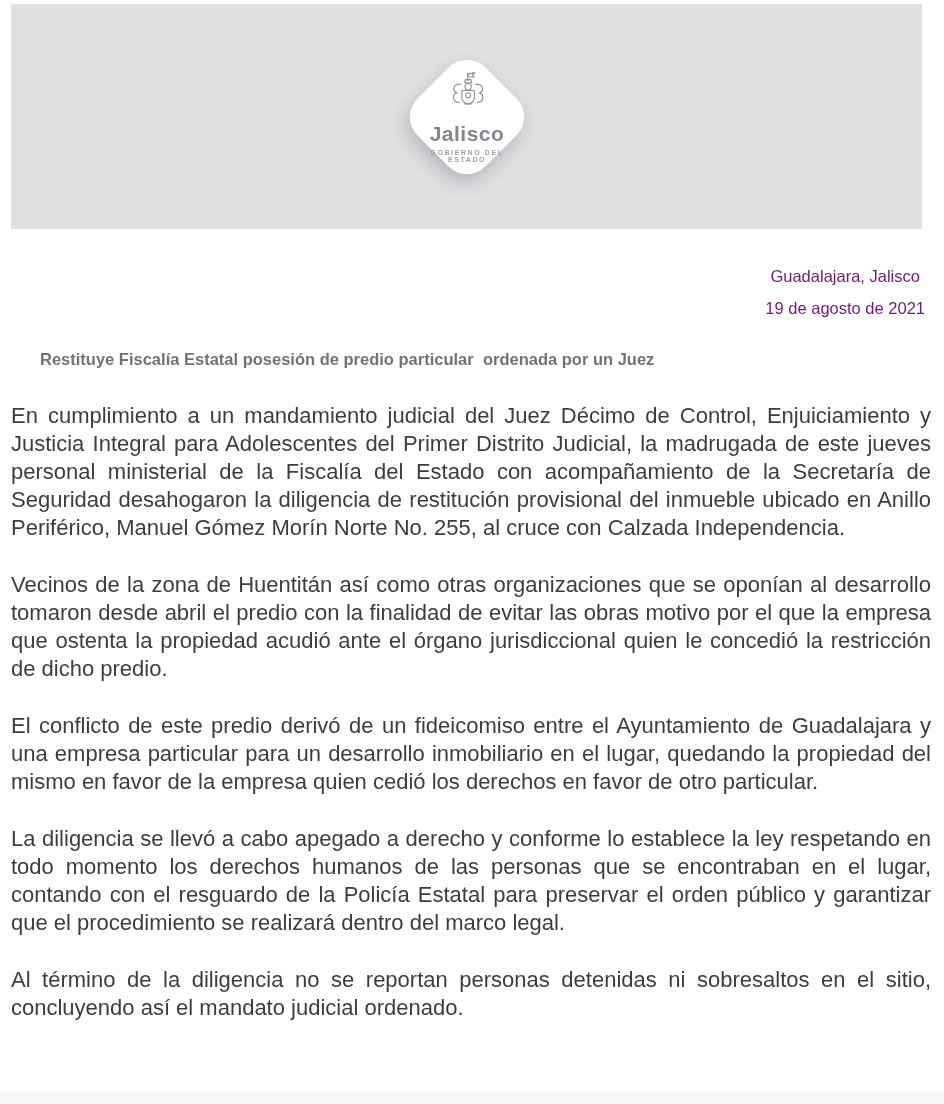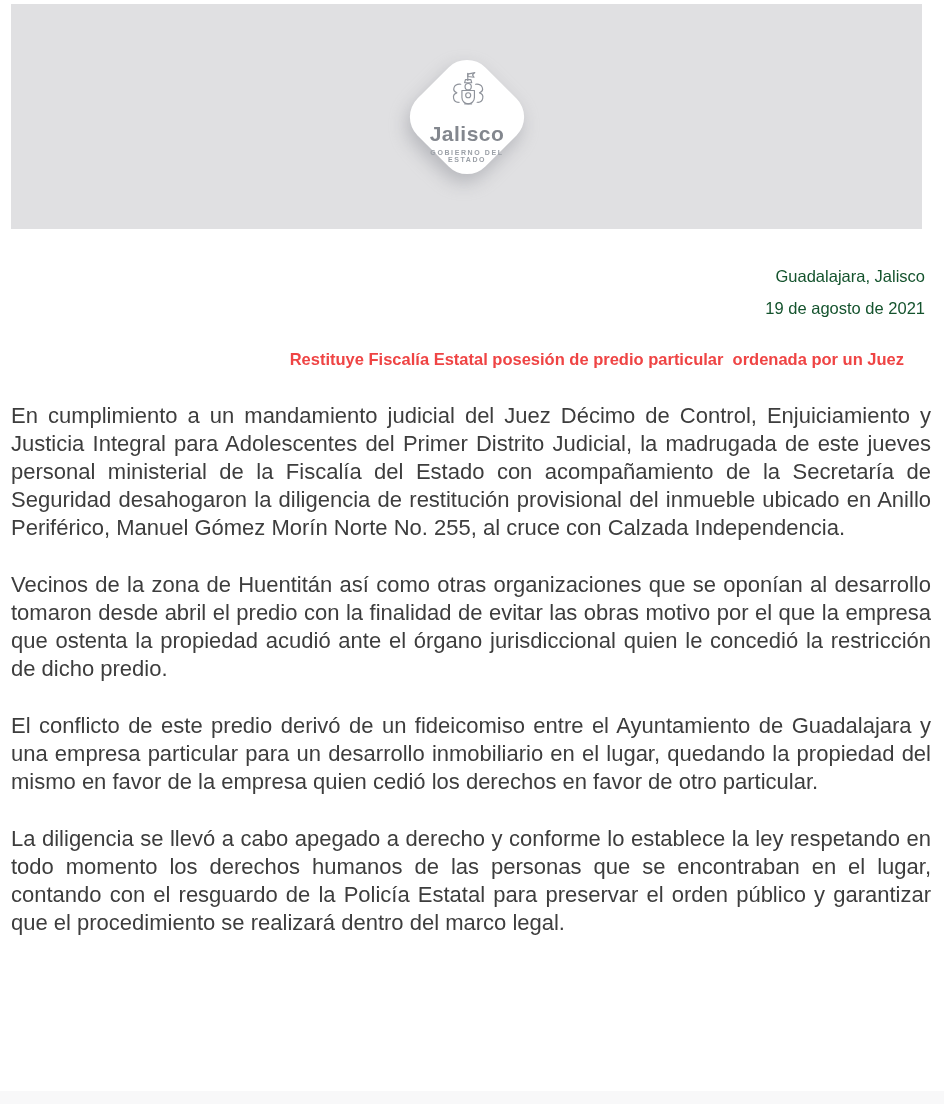--- a/index.html
+++ b/index.html
@@ -24,25 +24,25 @@
   .crest { display:block; margin:0 auto 1px auto; }
   .wordmark {
     font-size:21px; font-weight:bold; color:#83878e; letter-spacing:0.5px;
   }
   .tagline {
     font-size:7px; color:#9ba0a7; letter-spacing:1.6px; margin-top:3px;
     font-weight:bold;
   }
   .dateline {
     position:absolute; top:260px; right:19px;
-    text-align:right; font-size:16.5px; color:#14532d; line-height:32px;
+    text-align:center; font-size:16.5px; color:#701a75; line-height:32px;
   }
   .title {
     position:absolute; top:350px; left:40px; right:40px;
-    text-align:right; font-weight:bold; font-size:16.5px; color:#ef4444;
+    text-align:left; font-weight:bold; font-size:16.5px; color:#737373;
     white-space:pre-wrap;
   }
   .body {
     position:absolute; top:402px; left:11px; right:13px;
     font-size:22px; color:#3d3d3d; line-height:28px;
     text-align:justify;
   }
   .para { margin:0 0 29px 0; }
   .para:last-child { margin-bottom:0; }
   .bottom-strip {
@@ -88,17 +88,18 @@
     <div>19 de agosto de 2021</div>
   </div>
 
   <div class="title">Restituye Fiscalía Estatal posesión de predio particular  ordenada por un Juez</div>
 
   <div class="body">
       <p class="para">En cumplimiento a un mandamiento judicial del Juez Décimo de Control, Enjuiciamiento y Justicia Integral para Adolescentes del Primer Distrito Judicial, la madrugada de este jueves personal ministerial de la Fiscalía del Estado con acompañamiento de la Secretaría de Seguridad desahogaron la diligencia de restitución provisional del inmueble ubicado en Anillo Periférico, Manuel Gómez Morín Norte No. 255, al cruce con Calzada Independencia.</p>
       <p class="para">Vecinos de la zona de Huentitán así como otras organizaciones que se oponían al desarrollo tomaron desde abril el predio con la finalidad de evitar las obras motivo por el que la empresa que ostenta la propiedad acudió ante el órgano jurisdiccional quien le concedió la restricción de dicho predio.</p>
       <p class="para">El conflicto de este predio derivó de un fideicomiso entre el Ayuntamiento de Guadalajara y una empresa particular para un desarrollo inmobiliario en el lugar, quedando la propiedad del mismo en favor de la empresa quien cedió los derechos en favor de otro particular.</p>
       <p class="para">La diligencia se llevó a cabo apegado a derecho y conforme lo establece la ley respetando en todo momento los derechos humanos de las personas que se encontraban en el lugar, contando con el resguardo de la Policía Estatal para preservar el orden público y garantizar que el procedimiento se realizará dentro del marco legal.</p>
+      <p class="para">Al término de la diligencia no se reportan personas detenidas ni sobresaltos en el sitio, concluyendo así el mandato judicial ordenado.</p>
     </div>
 
   <div class="bottom-strip"></div>
 
 </div>
 
 </body></html>

